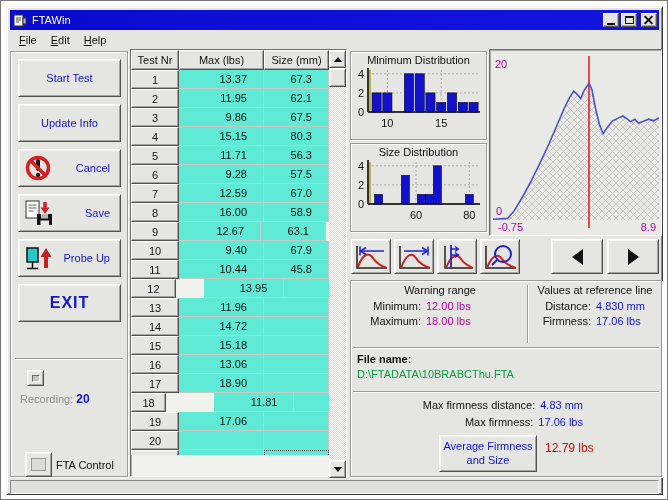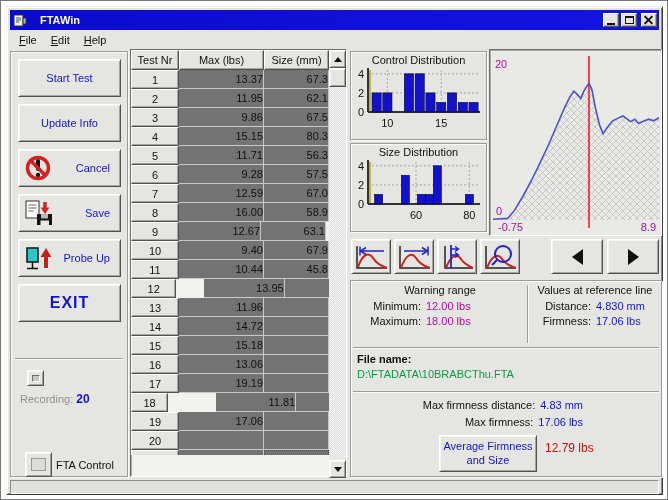--- a/index.html
+++ b/index.html
@@ -15,21 +15,21 @@
     position:absolute; left:5px; top:5px; width:657px; height:489px;
     background:#e5e5e1;
     border:1px solid; border-color:#f6f6f2 #3c3c3a #3c3c3a #f6f6f2;
     box-shadow: inset 1px 1px 0 #ffffff, inset -1px -1px 0 #8a8a86;
     padding:3px;
   }
   .titlebar {
     height:20px; background:linear-gradient(90deg,#0a0ace,#1414e2);
     display:flex; align-items:center; padding:0 2px; color:#fff;
   }
-  .titlebar .title { font-weight:bold; font-size:11px; margin-left:12px; flex:1; }
+  .titlebar .title { font-weight:normal; font-size:11px; margin-left:4px; flex:1; }
   .tb-btn {
     width:16px; height:14px; margin-left:2px; background:#e5e5e1;
     border:1px solid; border-color:#ffffff #555553 #555553 #ffffff;
     box-shadow: inset -1px -1px 0 #a8a8a4;
     display:flex; align-items:center; justify-content:center; position:relative;
   }
   .glyph-min { width:8px; height:2px; background:#111; margin-top:7px; }
   .glyph-max { width:9px; height:8px; border:1px solid #111; border-top:2px solid #111; }
   .glyph-close { position:relative; width:10px; height:9px; }
   .glyph-close::before,.glyph-close::after{
@@ -87,22 +87,22 @@
   }
   .grid-body { position:relative; height:385px; overflow:hidden; }
   .trow { display:flex; height:19px; }
   .ncell {
     width:48px; background:#e5e5e1;
     border:1px solid; border-color:#ffffff #515150 #515150 #ffffff;
     box-shadow: inset -1px -1px 0 #a4a4a0;
     display:flex; align-items:center; justify-content:center;
   }
   .vcell {
-    background:#737373; border-right:1px solid #c9c9c5; border-bottom:1px solid #c9c9c5;
-    display:flex; align-items:center; justify-content:flex-end; padding-right:0;
+    background:#5eead4; border-right:1px solid #c9c9c5; border-bottom:1px solid #c9c9c5;
+    display:flex; align-items:center; justify-content:flex-end; padding-right:16px;
   }
   .vcell.focused { border:1px dotted #444; }
   .sb { position:absolute; right:0; top:0; width:17px; height:428px;
         background-color:#dddddd;
         background-image:linear-gradient(45deg,#f6f6f4 25%,transparent 25%,transparent 75%,#f6f6f4 75%),
                          linear-gradient(45deg,#f6f6f4 25%,transparent 25%,transparent 75%,#f6f6f4 75%);
         background-size:2px 2px; background-position:0 0,1px 1px; }
   .sb-btn { position:absolute; left:0; width:17px; height:18px; font-size:8px; color:#111; }
   .sb-thumb { position:absolute; left:0; top:18px; width:17px; height:19px; }
   .tri-up { width:0;height:0;border-left:4px solid transparent;border-right:4px solid transparent;border-bottom:5px solid #111; }
@@ -311,21 +311,21 @@
             <div class="vcell" style="width: 85px;">15.18</div>
             <div class="vcell" style="width: 65px;"></div>
           </div>
           <div class="trow">
             <div class="ncell">16</div>
             <div class="vcell" style="width: 85px;">13.06</div>
             <div class="vcell" style="width: 65px;"></div>
           </div>
           <div class="trow">
             <div class="ncell">17</div>
-            <div class="vcell" style="width: 85px;">19.19</div>
+            <div class="vcell" style="width: 85px;">18.90</div>
             <div class="vcell" style="width: 65px;"></div>
           </div>
           <div class="trow">
             <div class="ncell">18</div>
             <div class="vcell" style="width: 105px; margin-left: 48px;">11.81</div>
             <div class="vcell" style="width: 65px;"></div>
           </div>
           <div class="trow">
             <div class="ncell">19</div>
             <div class="vcell" style="width: 85px;">17.06</div>
@@ -347,21 +347,21 @@
             <div class="tri-up"></div>
           </div>
         <div class="btn sb-thumb"></div>
         <div class="btn sb-btn" style="bottom:0">
             <div class="tri-down"></div>
           </div>
       </div>
     </div>
 
     <div class="chart-group etched" style="top:2px">
-      <div class="ctitle">Control Distribution</div>
+      <div class="ctitle">Minimum Distribution</div>
       <svg id="firmChart" width="131" height="66">
           <line x1="15" y1="26.90909090909091" x2="127" y2="26.90909090909091" stroke="#a8a8a4" stroke-width="1" stroke-dasharray="2,2"></line>
           <line x1="15" y1="7.81818181818182" x2="127" y2="7.81818181818182" stroke="#a8a8a4" stroke-width="1" stroke-dasharray="2,2"></line>
           <line x1="34.38461538461539" y1="4" x2="34.38461538461539" y2="46" stroke="#a8a8a4" stroke-width="1" stroke-dasharray="2,2"></line>
           <line x1="88.23076923076923" y1="4" x2="88.23076923076923" y2="46" stroke="#a8a8a4" stroke-width="1" stroke-dasharray="2,2"></line>
           <line x1="15" y1="2" x2="15" y2="46" stroke="#333" stroke-width="2"></line>
           <line x1="17" y1="4" x2="17" y2="46" stroke="#a8a020" stroke-width="1.5"></line>
           <line x1="15" y1="46" x2="127" y2="46" stroke="#333" stroke-width="2"></line>
           <rect x="19.038461538461544" y="26.90909090909091" width="9.153846153846153" height="19.09090909090909" fill="#1212cc" stroke="#000020" stroke-width="0.6"></rect>
           <rect x="29.80769230769231" y="26.90909090909091" width="9.153846153846153" height="19.09090909090909" fill="#1212cc" stroke="#000020" stroke-width="0.6"></rect>

